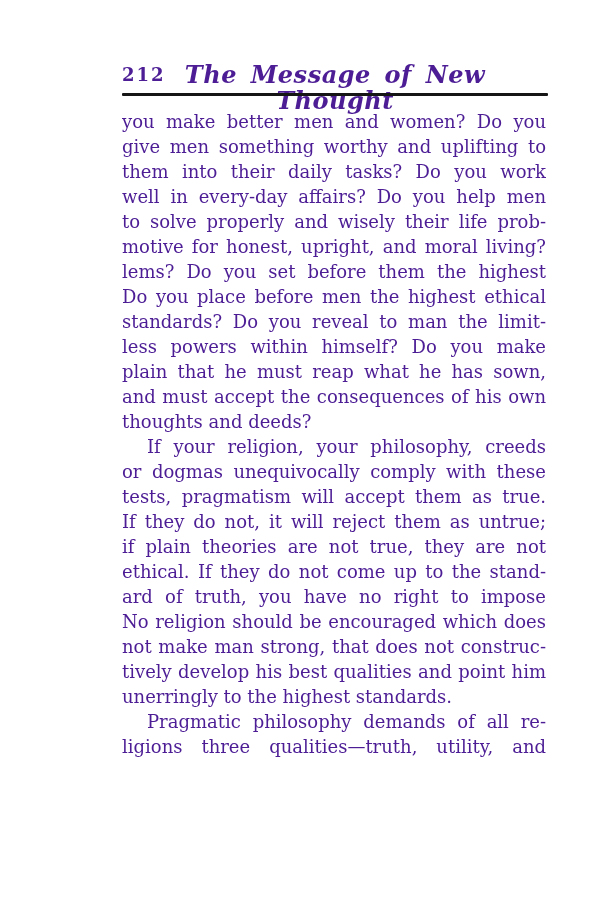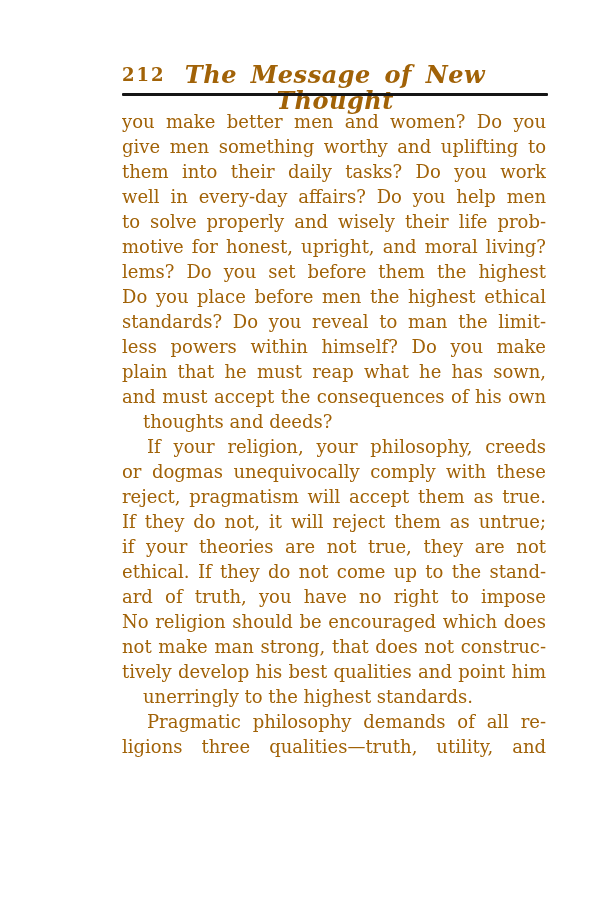--- a/index.html
+++ b/index.html
@@ -7,21 +7,21 @@
     padding: 0;
     background: #ffffff;
   }
   .page {
     position: relative;
     width: 600px;
     height: 917px;
     background: #ffffff;
     overflow: hidden;
     font-family: "DejaVu Serif", serif;
-    color: #a16207;
+    color: #4c1d95;
   }
   .header {
     position: absolute;
     top: 62px;
     left: 122px;
     width: 426px;
     height: 26px;
     line-height: 26px;
   }
   .pagenum {
@@ -64,21 +64,20 @@
     text-align-last: justify;
     white-space: nowrap;
     overflow: hidden;
   }
   .line.justified {
     white-space: normal;
   }
   .line.para-end {
     text-align-last: left;
     white-space: normal;
-    margin-left: 21px;
   }
   .line.indent {
     text-indent: 25px;
   }
 </style>
 </head>
 <body>
 
 <div class="page">
   <div class="header">
@@ -95,23 +94,23 @@
       <div class="line justified">motive for honest, upright, and moral living?</div>
       <div class="line justified">lems?  Do you set before them the highest</div>
       <div class="line justified">Do you place before men the highest ethical</div>
       <div class="line justified">standards?  Do you reveal to man the limit-</div>
       <div class="line justified">less powers within himself?  Do you make</div>
       <div class="line justified">plain that he must reap what he has sown,</div>
       <div class="line justified">and must accept the consequences of his own</div>
       <div class="line para-end">thoughts and deeds?</div>
       <div class="line justified indent">If your religion, your philosophy, creeds</div>
       <div class="line justified">or dogmas unequivocally comply with these</div>
-      <div class="line justified">reject, pragmatism will accept them as true.</div>
+      <div class="line justified">tests, pragmatism will accept them as true.</div>
       <div class="line justified">If they do not, it will reject them as untrue;</div>
-      <div class="line justified">if your theories are not true, they are not</div>
+      <div class="line justified">if plain theories are not true, they are not</div>
       <div class="line justified">ethical.  If they do not come up to the stand-</div>
       <div class="line justified">ard of truth, you have no right to impose</div>
       <div class="line justified">No religion should be encouraged which does</div>
       <div class="line justified">not make man strong, that does not construc-</div>
       <div class="line justified">tively develop his best qualities and point him</div>
       <div class="line para-end">unerringly to the highest standards.</div>
       <div class="line justified indent">Pragmatic philosophy demands of all re-</div>
       <div class="line justified">ligions three qualities—truth, utility, and</div>
     </div>
 </div>

